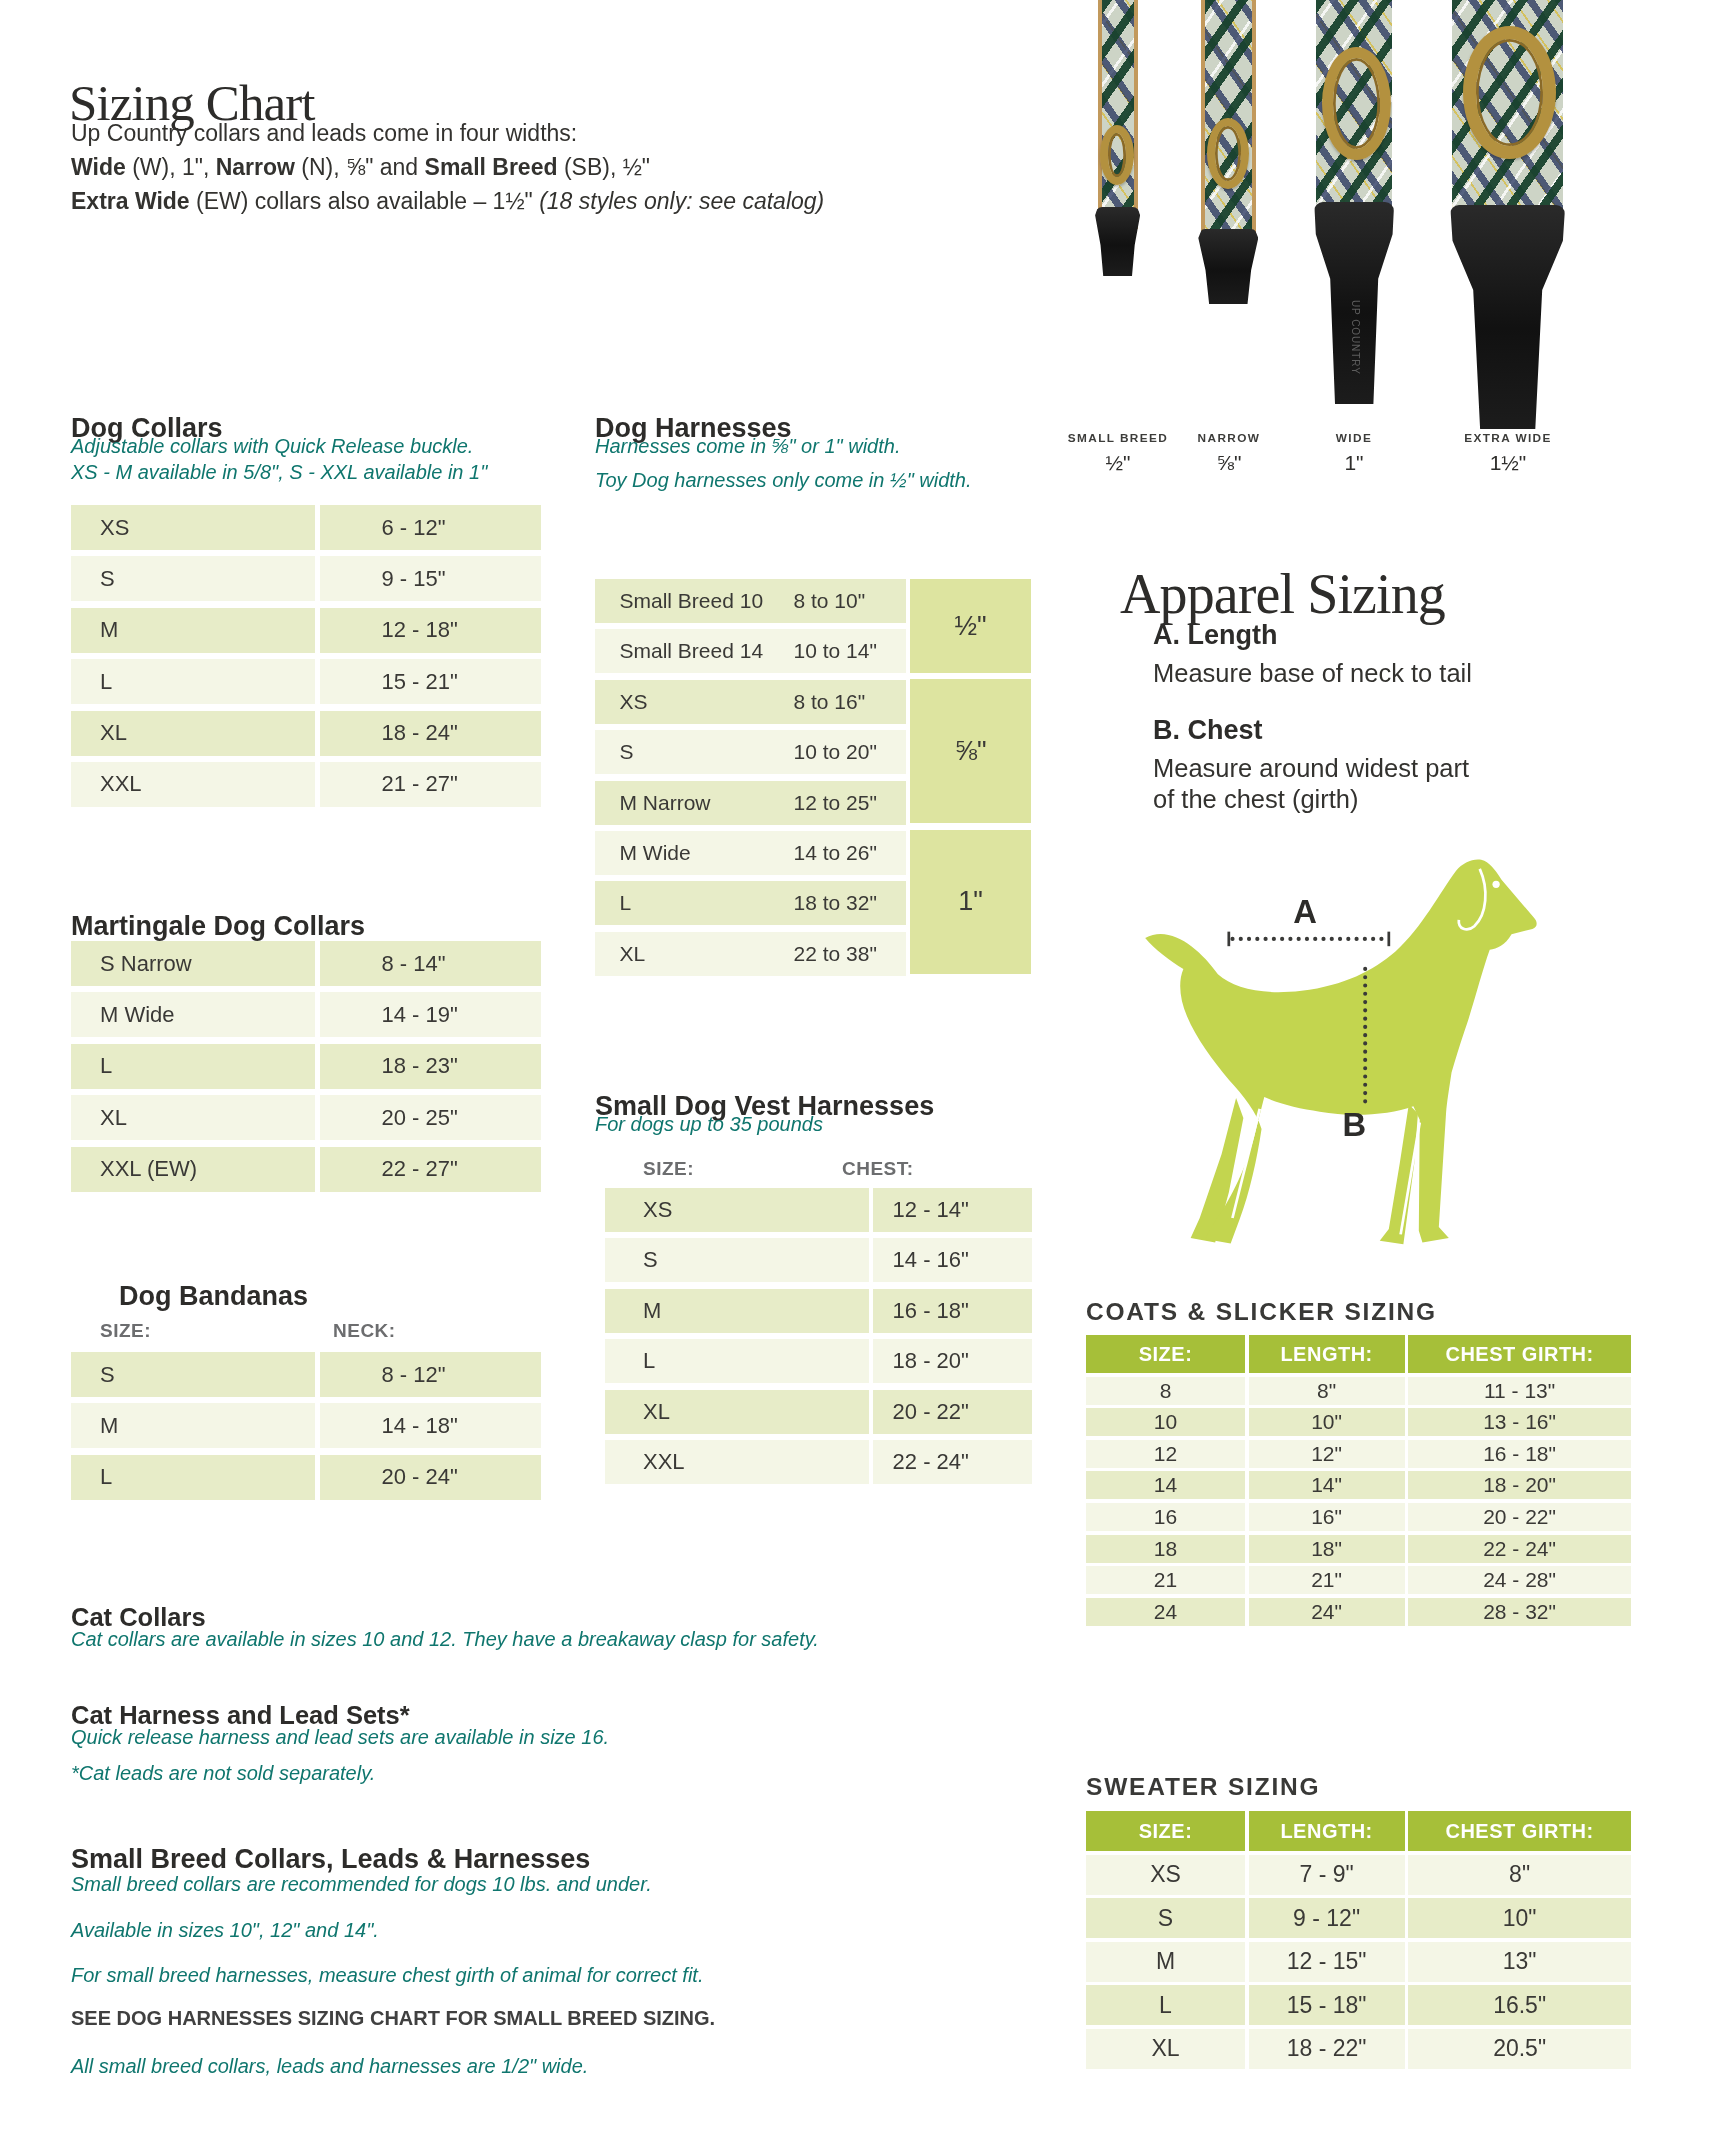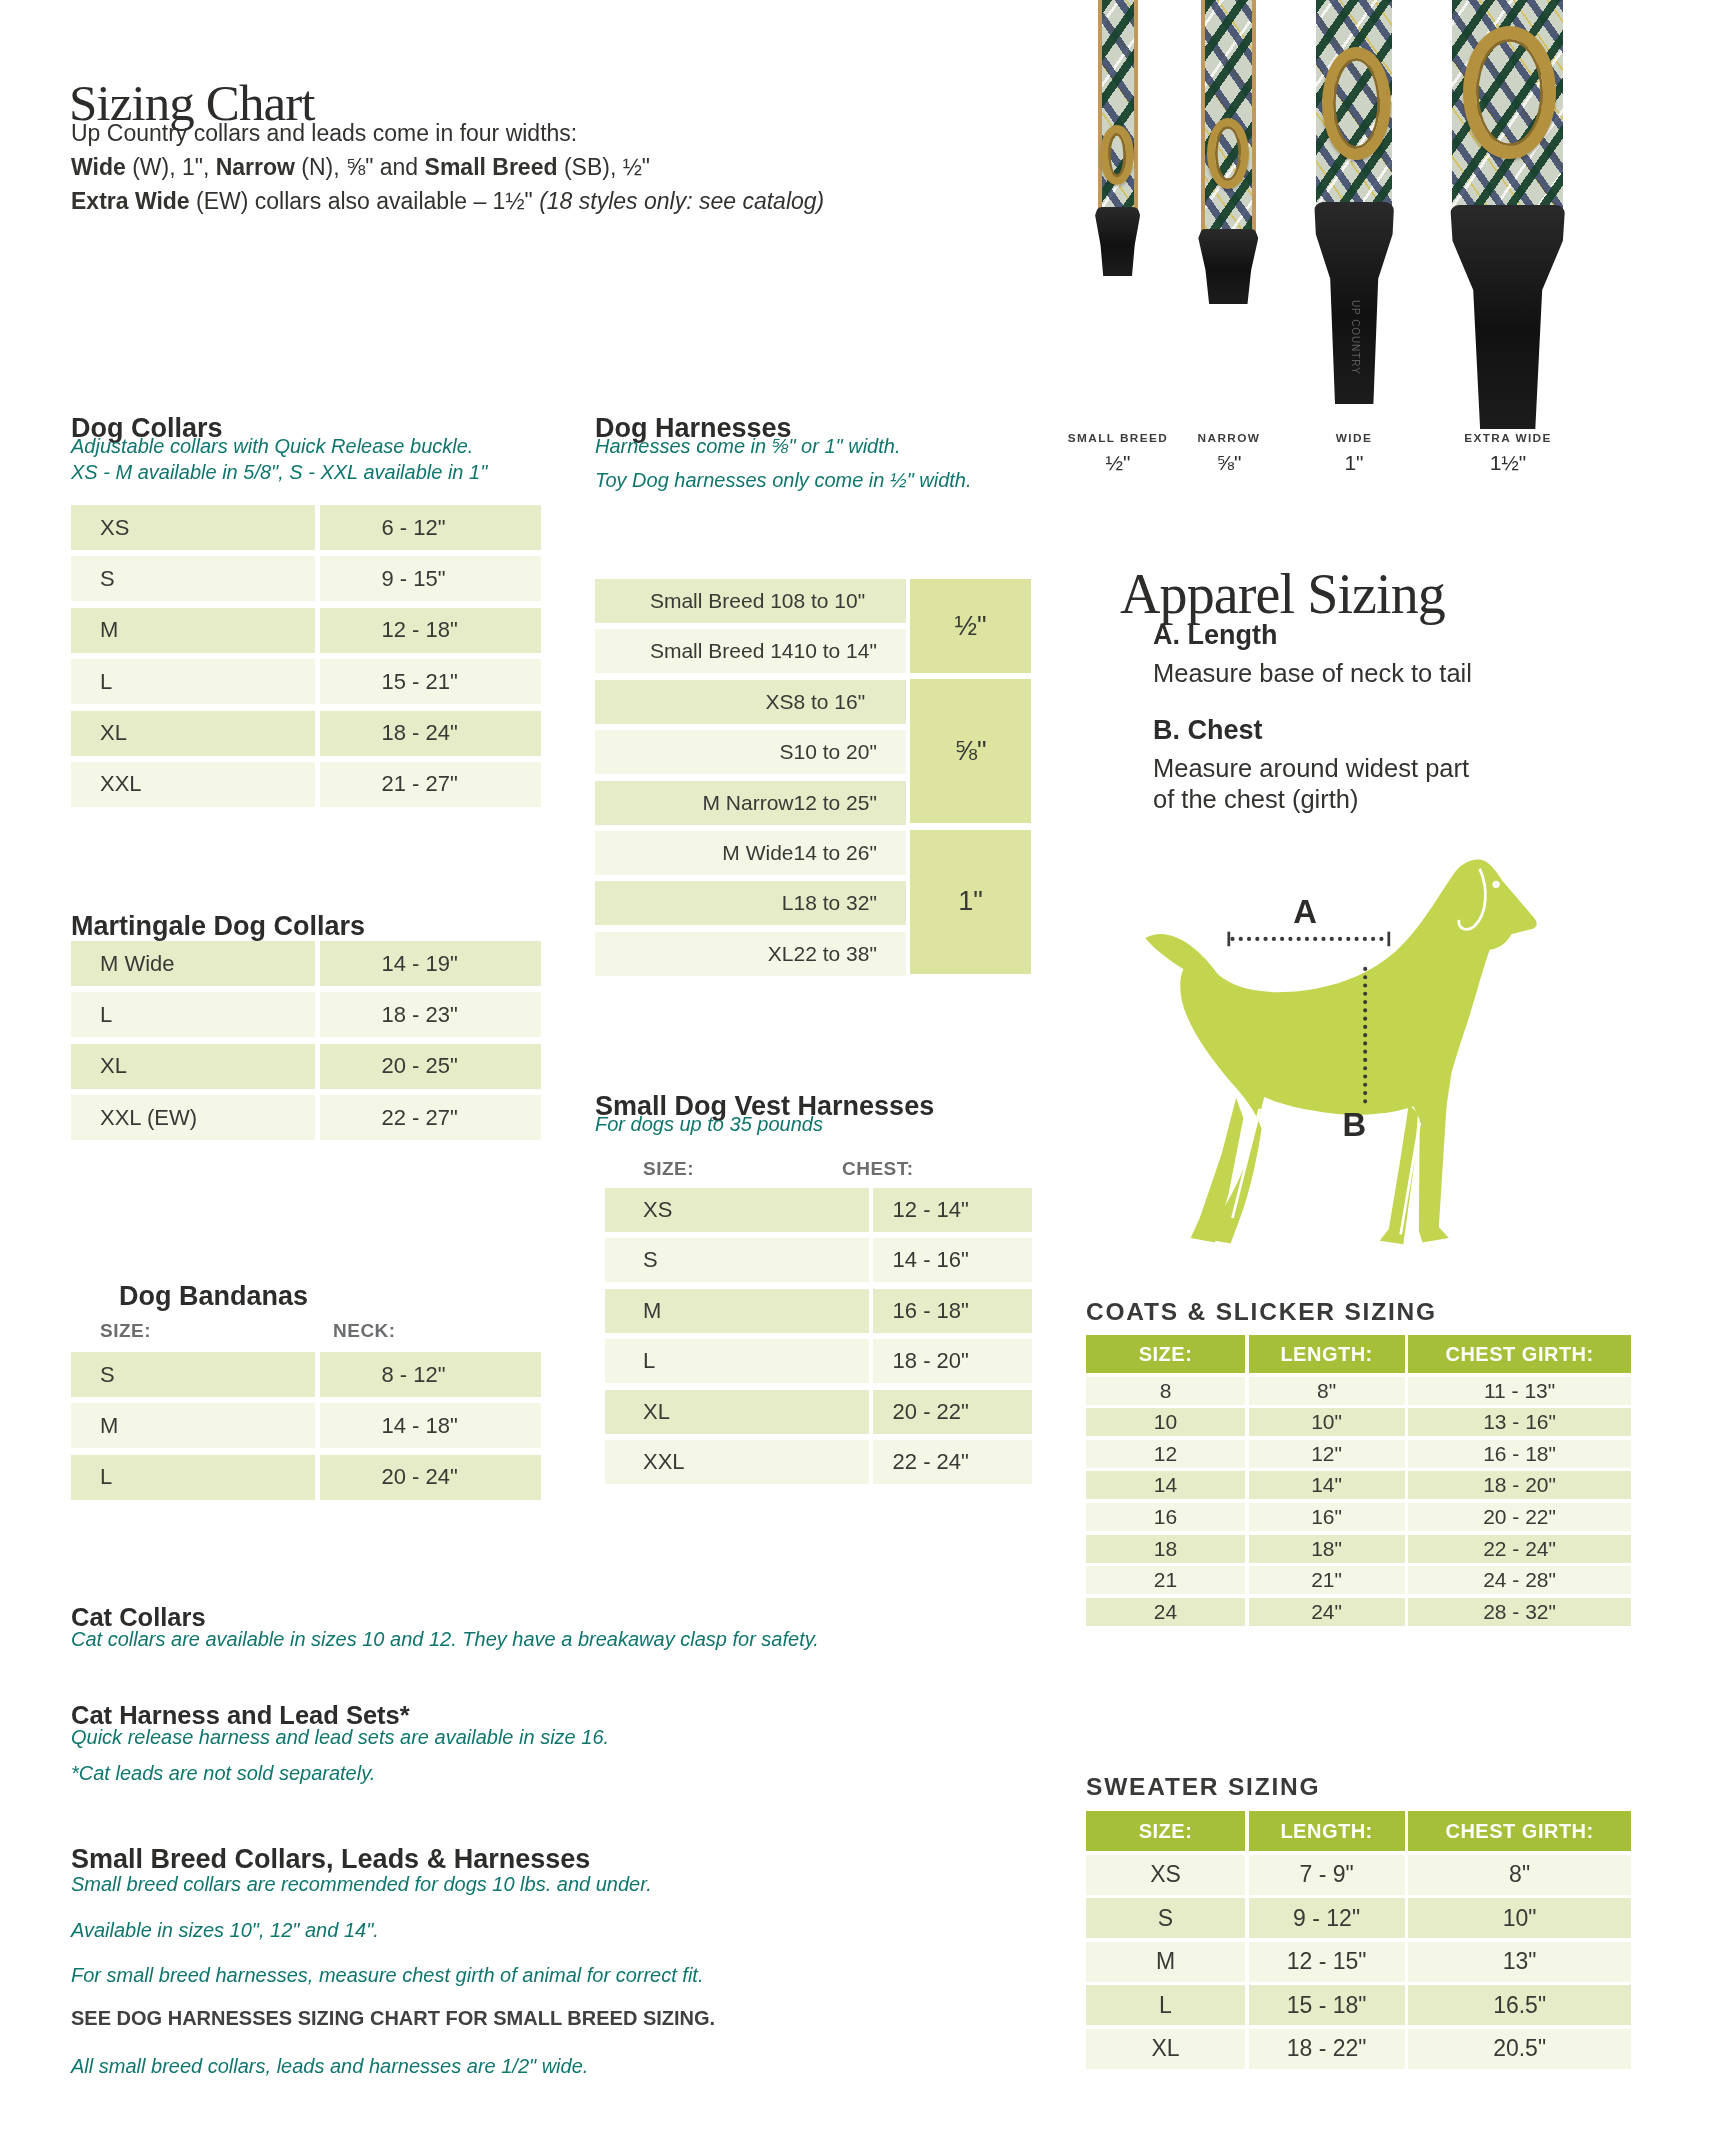--- a/index.html
+++ b/index.html
@@ -29,21 +29,21 @@
   .zdark > .srow:nth-child(even) .cell{background:var(--row-light);}
 
   
   .vest .cell.label{flex:0 0 226px;padding-left:38px;}
   .vest .cell.value{padding-left:20px;}
   .vest .srow{gap:3.6px;}
 
   .colhead{font-weight:700;font-size:19px;color:#6c6d6f;letter-spacing:0.5px;}
 
   
-  .hwrap{display:flex;gap:4.5px;width:436px;text-align:right;}
+  .hwrap{display:flex;gap:4.5px;width:436px;}
   .hrows{flex:1;display:flex;flex-direction:column;gap:6.4px;}
   .hrow{height:44px;display:flex;align-items:center;font-size:21px;}
   .hrow .hsize{padding-left:24.5px;width:174px;}
   .zdark2 > .hrow:nth-child(odd){background:var(--row-dark);}
   .zdark2 > .hrow:nth-child(even){background:var(--row-light);}
   .hgroups{flex:0 0 121px;display:flex;flex-direction:column;gap:6.4px;}
   .hgroup{background:var(--width-col);display:flex;align-items:center;justify-content:center;
           font-size:27px;color:#3a3936;}
   .hg2{height:94px;} .hg3{height:144px;}
 
@@ -140,20 +140,24 @@
 
       <div class="srow">
         <div class="cell label">XXL</div>
         <div class="cell value">21 - 27"</div>
       </div>
     </div>
 
   <h2 class="abs sec-h" style="left:71px;top:889px;">Martingale Dog Collars</h2>
   <div class="abs stable zdark" style="left:71px;top:941px;width:470px;">
 
+      <div class="srow">
+        <div class="cell label">S Narrow</div>
+        <div class="cell value">8 - 14"</div>
+      </div>
 
       <div class="srow">
         <div class="cell label">M Wide</div>
         <div class="cell value">14 - 19"</div>
       </div>
 
       <div class="srow">
         <div class="cell label">L</div>
         <div class="cell value">18 - 23"</div>
       </div>

